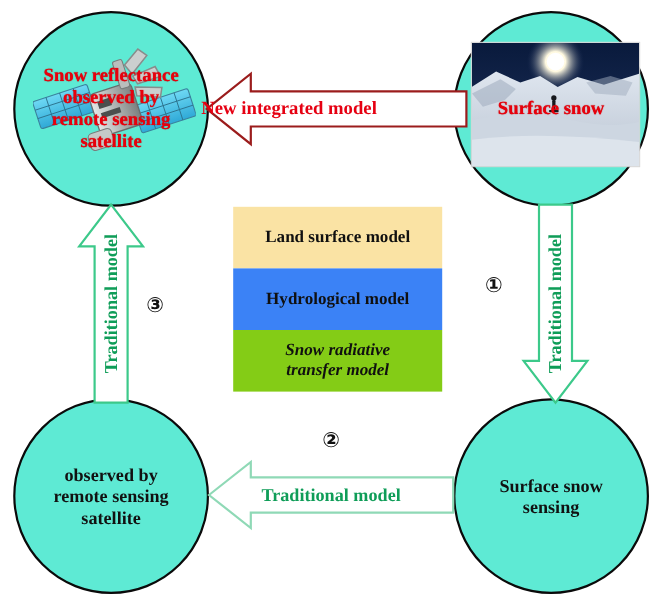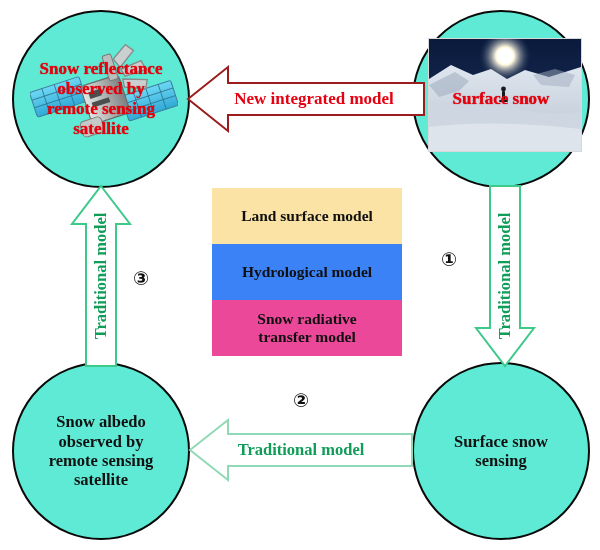--- a/index.html
+++ b/index.html
@@ -53,22 +53,22 @@
   
   .arrow{position:absolute;z-index:2;}
   .arrow svg{display:block;overflow:visible;}
   .arrow-text{
     position:absolute;font-weight:bold;white-space:nowrap;z-index:5;
     text-align:center;pointer-events:none;
   }
 
   #arrow-top{left:188px;top:62px;width:236px;height:74px;}
   #arrow-top-text{
-    left:196px;top:62px;width:236px;height:74px;
-    display:flex;align-items:center;justify-content:center;
+    left:183px;top:62px;width:236px;height:74px;
+    display:flex;align-items:center;
     color:#e60012;font-size:17px;
   }
 
   #arrow-right{left:474px;top:186px;width:62px;height:180px;}
   #arrow-right-text{
     left:474px;top:186px;width:62px;height:180px;
     display:flex;align-items:center;justify-content:center;
     color:#0f9d58;font-size:16.5px;
   }
   #arrow-left{left:70px;top:186px;width:62px;height:180px;}
@@ -183,42 +183,41 @@
         </g>
       </svg>
     </div>
     <div class="node-label lbl-red">
       <div>Surface snow</div>
     </div>
   </div>
 
   <div class="node" id="node-albedo">
     <div class="node-label lbl-black">
-      <div>Snow albedo</div>
       <div>observed by</div>
       <div>remote sensing</div>
       <div>satellite</div>
     </div>
   </div>
 
   <div class="node" id="node-surface-albedo">
     <div class="node-label lbl-black">
       <div>Surface snow</div>
       <div>sensing</div>
     </div>
   </div>
 
   <div id="legend">
     <div class="legend-row" id="legend-land" style="background:#fae3a4;">
       <span>Land surface model</span>
     </div>
     <div class="legend-row" id="legend-hydro" style="background:#3b82f6;">
       <span>Hydrological model</span>
     </div>
-    <div class="legend-row" id="legend-srtm" style="background:#ec4899;">
+    <div class="legend-row" id="legend-srtm" style="background:#84cc16;font-style:italic;">
       <span>
         <span style="display:block">Snow radiative</span>
         <span style="display:block">transfer model</span>
       </span>
     </div>
   </div>
 
   <div class="arrow" id="arrow-top">
     <svg viewBox="0 0 236 74" width="236" height="74">
       <polygon points="0,37 40,5 40,21 236,21 236,53 40,53 40,69" fill="#ffffff" stroke="#9b1c1c" stroke-width="2"></polygon>

